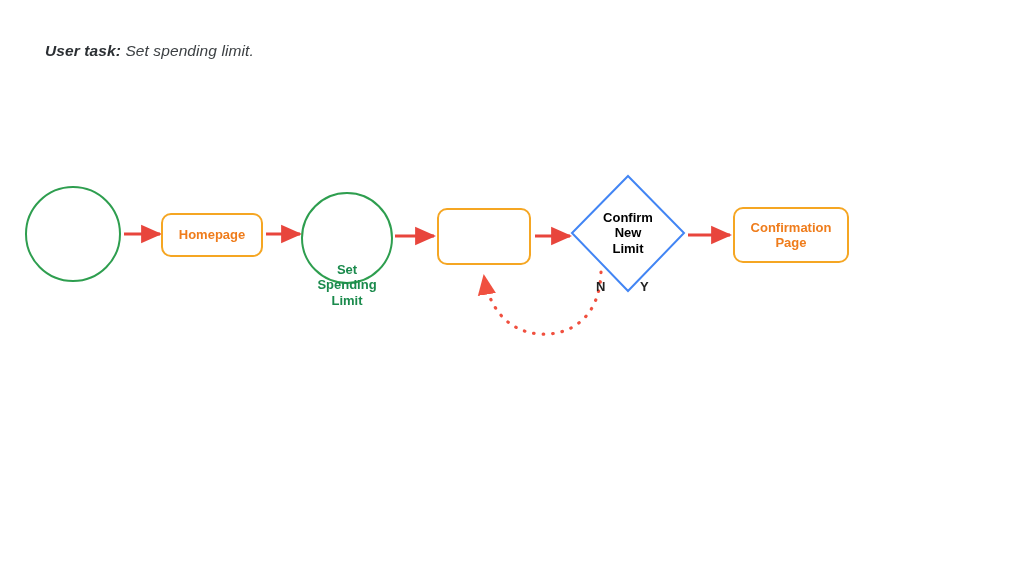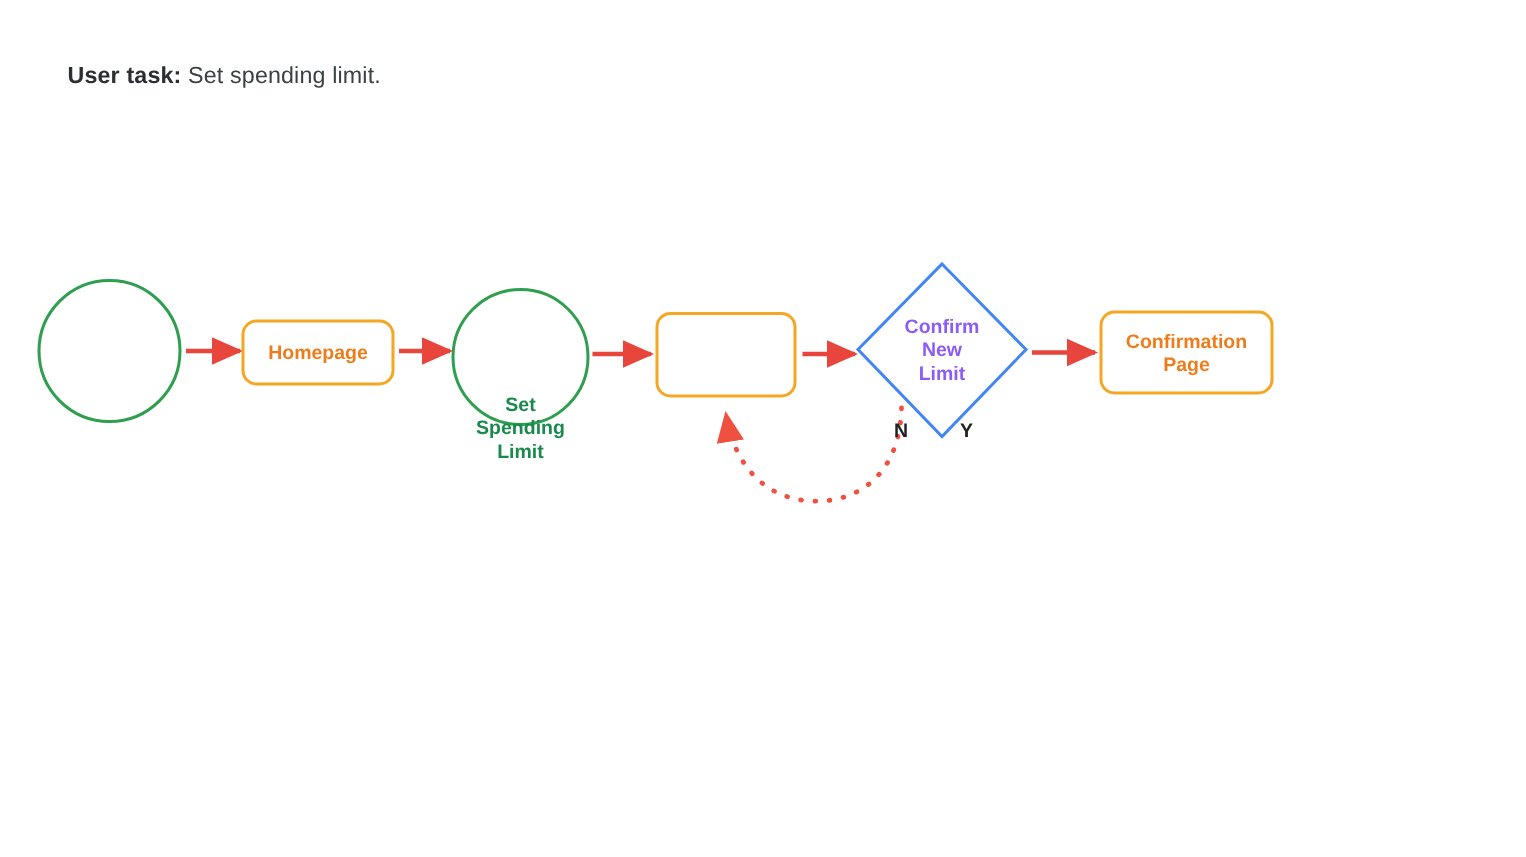--- a/index.html
+++ b/index.html
@@ -23,20 +23,21 @@
 
   
   #task-header {
     position: absolute;
     left: 45px;
     top: 42px;
     font-size: 15.5px;
     color: #3c4043;
     letter-spacing: 0.1px;
     white-space: nowrap;
+    font-style: italic;
   }
   #task-header .task-label {
     font-weight: bold;
     color: #2b2f33;
   }
   #task-header .task-value {
     font-weight: normal;
     color: #3c4043;
   }
 
@@ -63,21 +64,21 @@
     align-items: center;
     justify-content: center;
     text-align: center;
     font-weight: bold;
     line-height: 1.18;
     pointer-events: none;
     white-space: pre-line;
   }
   .label-green  { color: #1a8a4c; font-size: 13px; }
   .label-orange { color: #ef7c1b; font-size: 13px; }
-  .label-blue   { color: #8b5cf6; font-size: 13px; }
+  .label-blue   { color: #000000; font-size: 13px; }
 
   .branch-label {
     position: absolute;
     font-size: 13px;
     font-weight: bold;
     color: #222222;
   }
 </style>
 </head>
 <body>

